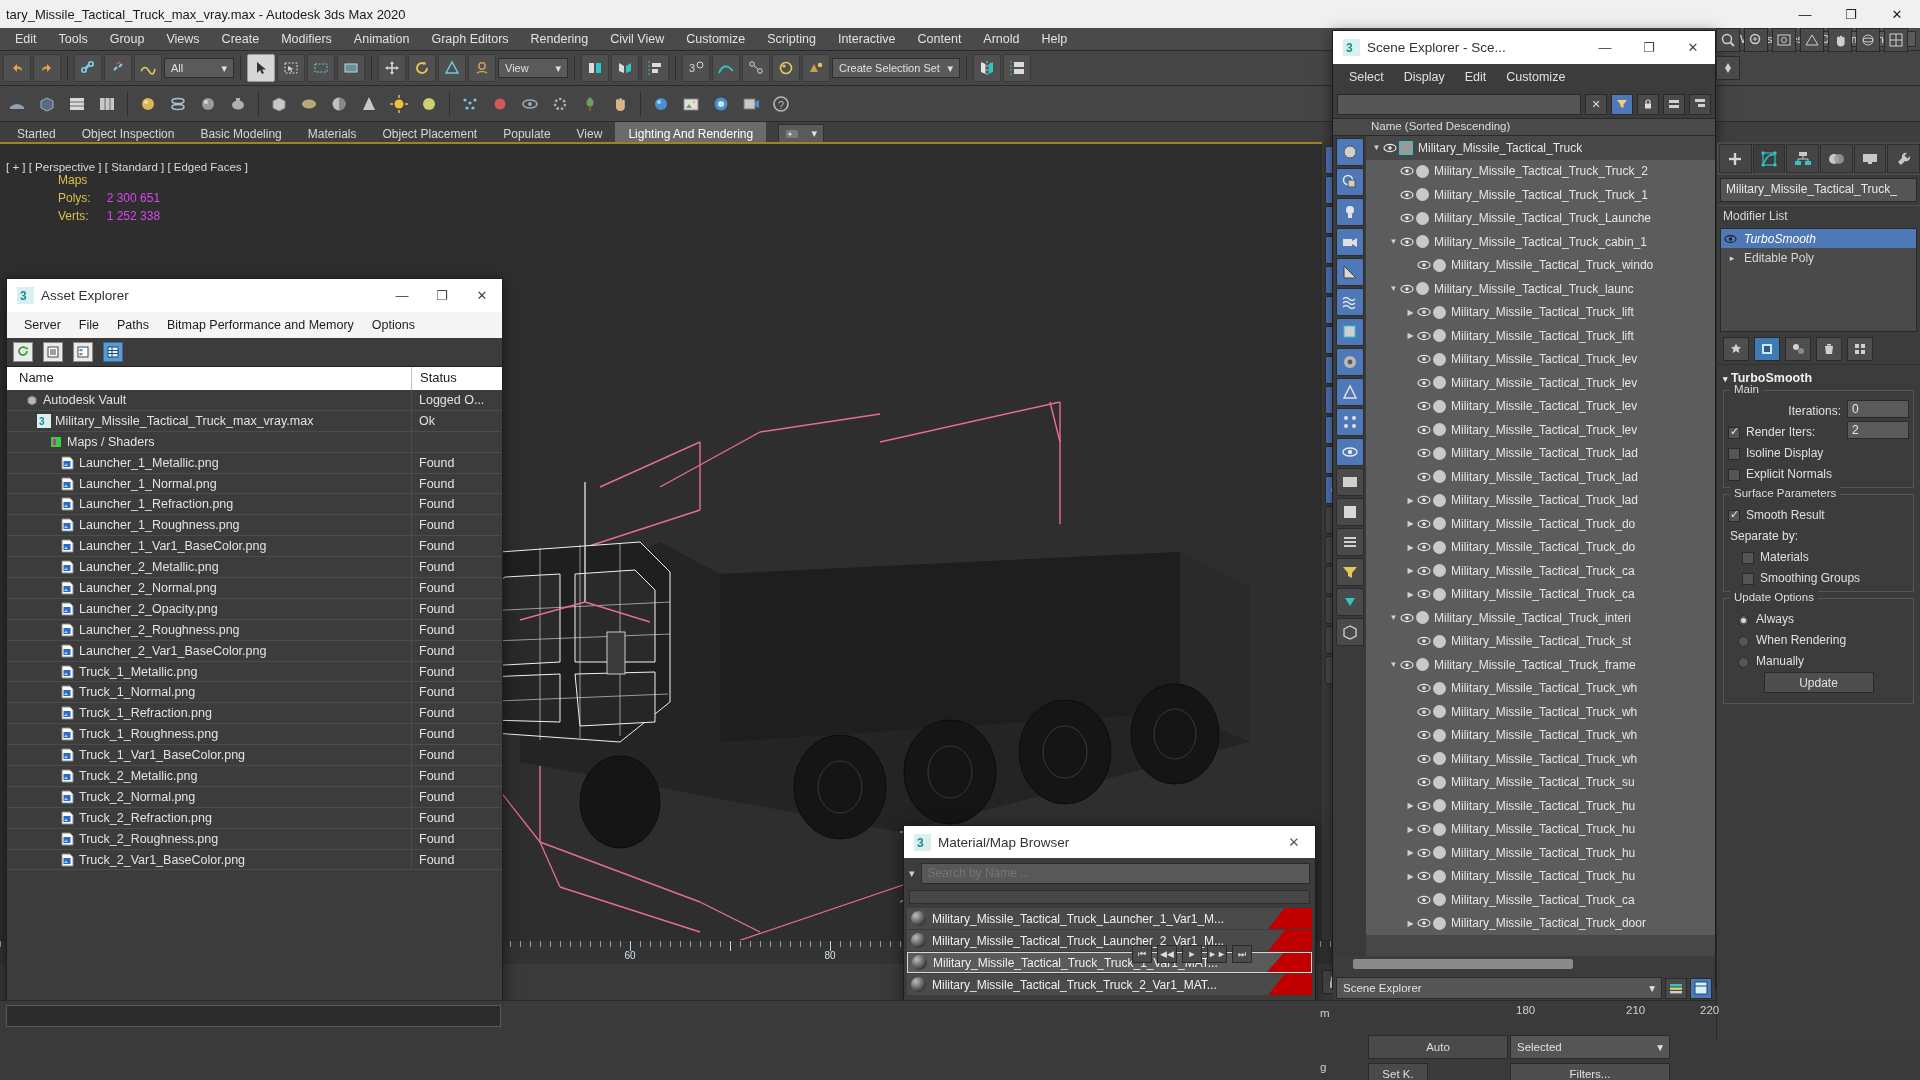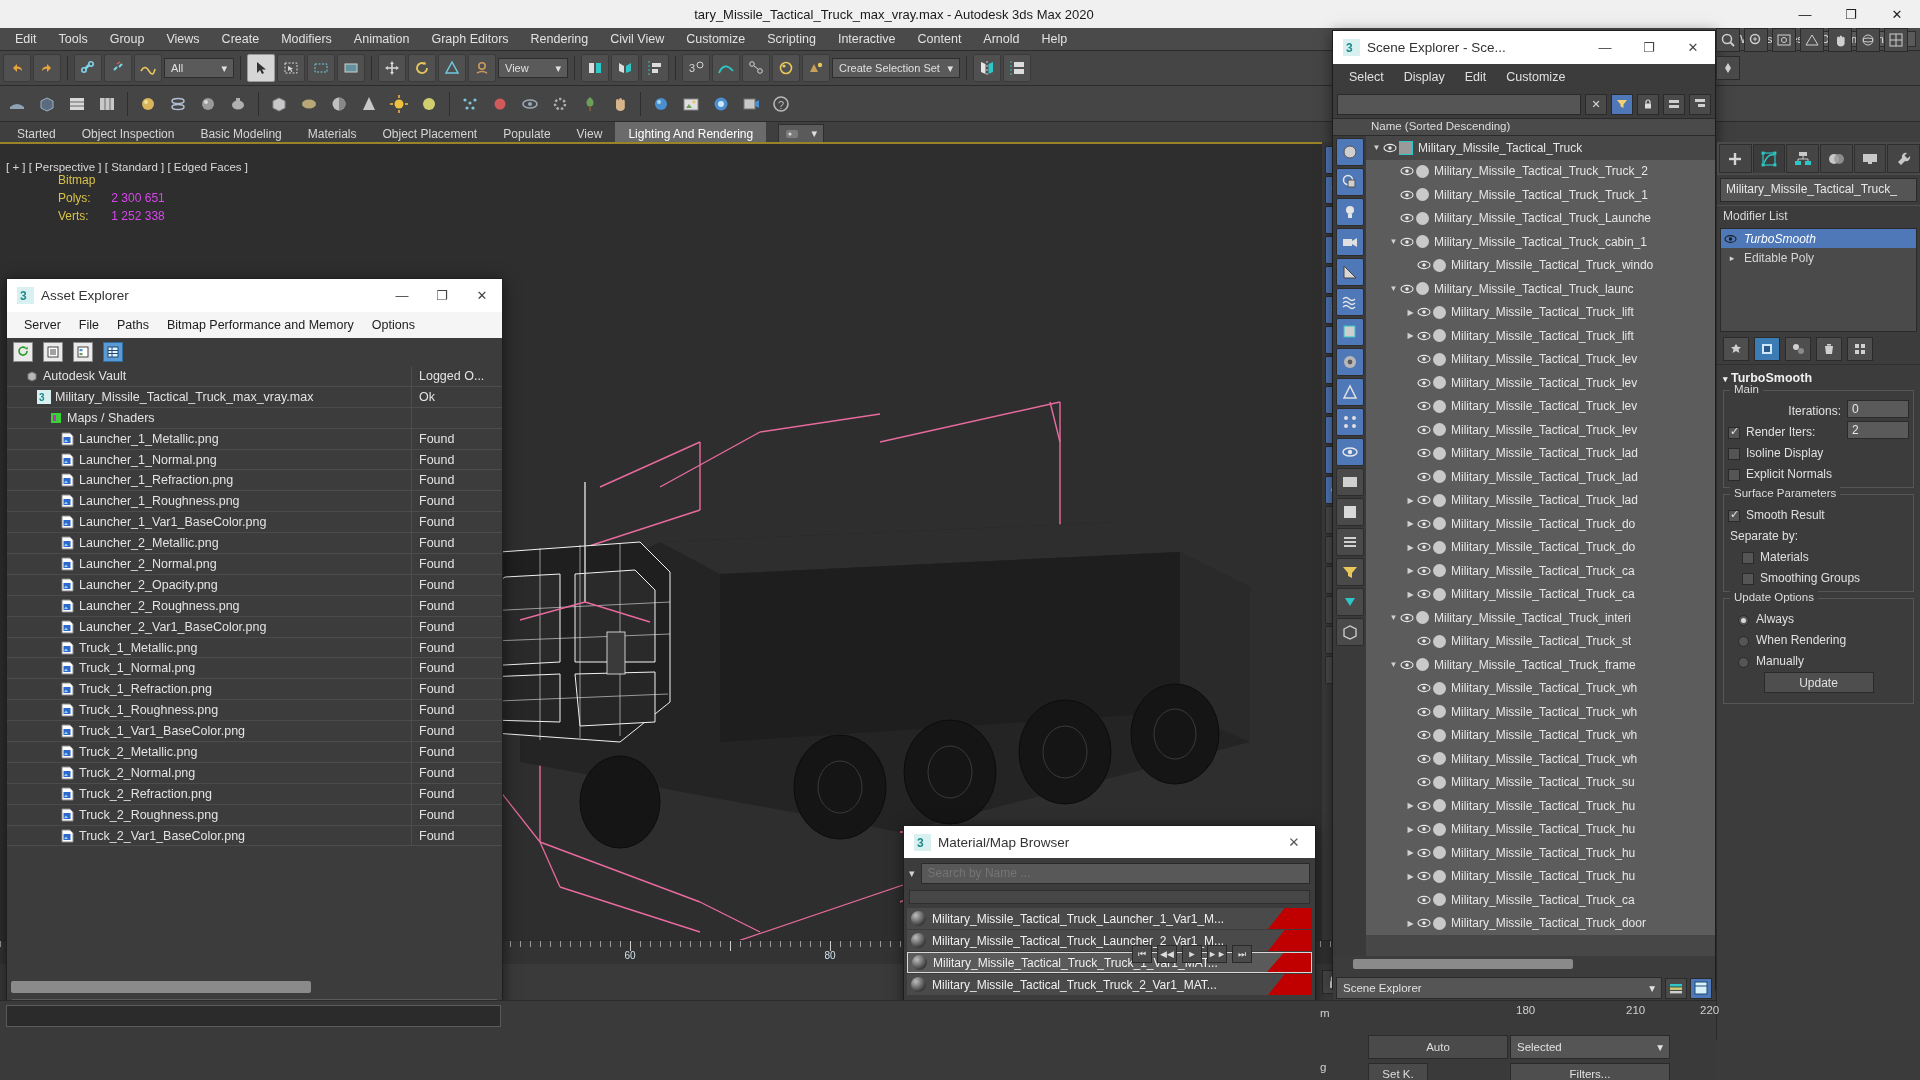--- a/index.html
+++ b/index.html
@@ -4,21 +4,21 @@
 <style>
   * { box-sizing: border-box; margin:0; padding:0; }
   html,body { width:1920px; height:1080px; overflow:hidden;
     font-family:"Liberation Sans", sans-serif; background:#3b3b3b; color:#d6d6d6; }
 
   .app { position:relative; width:1920px; height:1080px; }
 
   
   .titlebar { height:28px; background:#f0f0f0; color:#1a1a1a; display:flex;
     align-items:center; padding-left:6px; font-size:13px; }
-  .titlebar .ttxt { flex:1; white-space:nowrap; overflow:hidden;text-align:center; }
+  .titlebar .ttxt { flex:1; white-space:nowrap; overflow:hidden; }
   .winbtns { display:flex; height:28px; }
   .winbtn { width:46px; height:28px; display:flex; align-items:center; justify-content:center;
     font-size:13px; color:#222; }
 
   
   .menubar { height:22px; background:#4a4a4a; display:flex; align-items:center;
     font-size:12.5px; color:#e2e2e2; padding-left:4px; }
   .menubar .mi { padding:0 11px; height:22px; line-height:22px; white-space:nowrap; }
   .ws-right { position:absolute; right:0; top:28px; height:22px; display:flex;
     align-items:center; font-size:11.5px; color:#dcdcdc; }
@@ -612,21 +612,21 @@
       <span>▾</span>
     </span>
   </div>
 
   <div class="viewport">
     <div class="vp-yellowline"></div>
     <div class="vp-label">[ + ] [ Perspective ] [ Standard ] [ Edged Faces ]</div>
     <table class="stats">
       <tbody>
           <tr>
-            <td>Bitmap</td>
+            <td>Maps</td>
           </tr>
       <tr>
         <td>Polys:</td>
         <td class="n">2 300 651</td>
       </tr>
       <tr>
         <td>Verts:</td>
         <td class="n">1 252 338</td>
       </tr>
     </tbody>
@@ -1045,20 +1045,24 @@
       </div>
       <div class="at-tool sel">
         <svg width="14" height="14" viewBox="0 0 14 14">
             <rect x="2" y="2" width="10" height="10" fill="#eaf2fa" stroke="#1d4a7a"></rect>
             <line x1="2" y1="5.5" x2="12" y2="5.5" stroke="#1d4a7a"></line>
             <line x1="2" y1="8.5" x2="12" y2="8.5" stroke="#1d4a7a"></line>
             <line x1="6" y1="2" x2="6" y2="12" stroke="#1d4a7a"></line>
           </svg>
       </div>
     </div>
+    <div class="at-hdr">
+      <div class="c1">Name</div>
+      <div class="c2">Status</div>
+    </div>
     <div class="at-list" id="at-list">
         <div class="at-row">
           <div class="n" style="padding-left: 18px;">
             <span class="ficon">
               <svg width="14" height="14" viewBox="0 0 14 14">
                 <path d="M3 5 L7 3 L11 5 L11 10 L7 12 L3 10 Z" fill="#b8b8b8" stroke="#777"></path>
               </svg>
             </span>
             <span>Autodesk Vault</span>
           </div>

